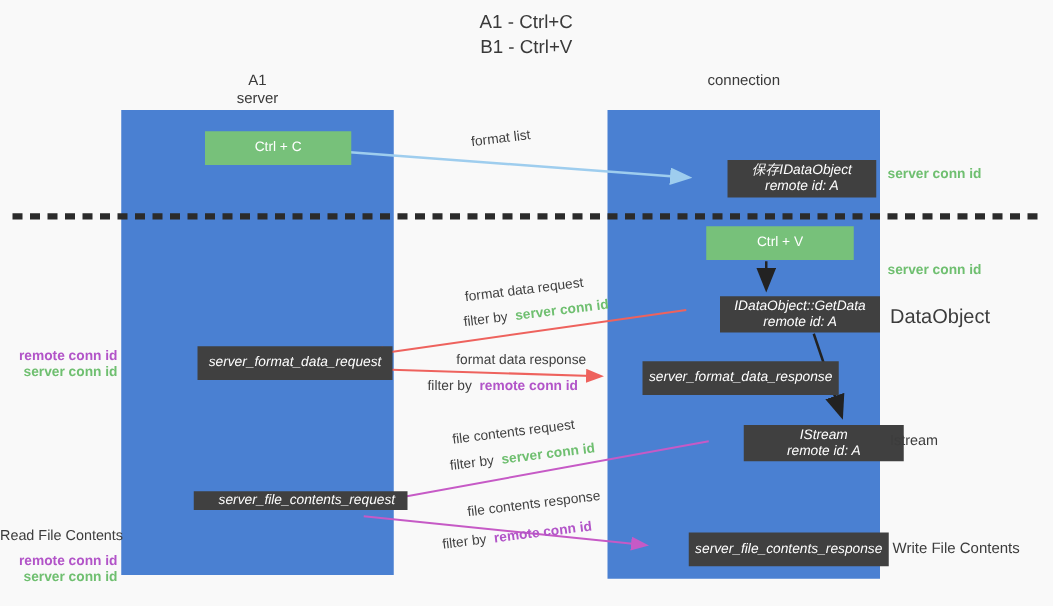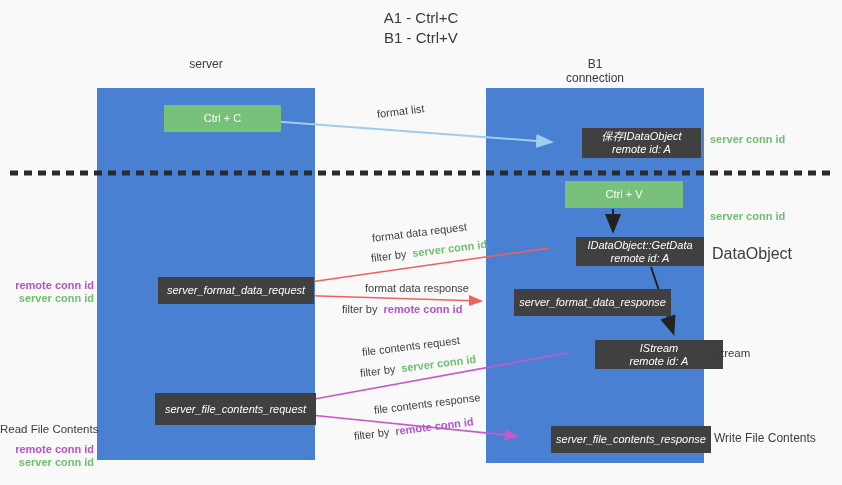--- a/index.html
+++ b/index.html
@@ -21,21 +21,21 @@
         color:#ffffff;font-size:11px;line-height:13px;text-align:center;white-space:nowrap;margin-left:27px;}
   .green-node{background:#77c17a;}
   .orange-node{background:#404040;font-style:italic;}
   #box-ctrl-c{left:137px;top:105px;width:117px;height:27px;}
   #box-save-dataobject{left:555px;top:128px;width:119px;height:30px;}
   #box-ctrl-v{left:538px;top:181px;width:118px;height:27px;}
   #box-getdata{left:549px;top:237px;width:128px;height:29px;}
   #box-format-request{left:131px;top:277px;width:156px;height:27px;}
   #box-format-response{left:487px;top:289px;width:157px;height:27px;}
   #box-istream{left:568px;top:340px;width:128px;height:29px;}
-  #box-file-request{left:128px;top:393px;width:161px;height:32px;}
+  #box-file-request{left:128px;top:393px;width:161px;height:15px;padding-left:10px;}
   #box-file-response{left:524px;top:426px;width:160px;height:27px;}
 
   .side-label{position:absolute;font-size:11px;color:#3c3c3c;white-space:nowrap;}
   .green-text{color:#6fbf70;font-weight:bold;}
   .purple-text{color:#b254c8;font-weight:bold;}
   #lbl-server-conn-top{left:710px;top:133px;}
   #lbl-server-conn-mid{left:710px;top:210px;}
   #lbl-dataobject{left:712px;top:245px;font-size:16px;}
   #lbl-istream{left:712px;top:347px;font-size:11.5px;}
   #lbl-write-file{left:714px;top:431px;font-size:12px;}
@@ -64,24 +64,24 @@
 <body>
 
 <div id="stage">
 
   <div class="title">
     <div>A1 - Ctrl+C</div>
     <div>B1 - Ctrl+V</div>
   </div>
 
   <div class="col-header" id="col-a-header">
+    <div>A1</div>
     <div>server</div>
   </div>
   <div class="col-header" id="col-b-header">
-    <div>B1</div>
     <div>connection</div>
   </div>
 
   <div class="column" id="col-a"></div>
   <div class="column" id="col-b"></div>
 
   <svg id="arrows" width="842" height="485">
     <defs>
       <marker id="m-blue" markerWidth="9" markerHeight="8" refX="7" refY="3.5" orient="auto">
         <path d="M0,0 L9,3.5 L0,7 z" fill="#9ecdee"></path>

